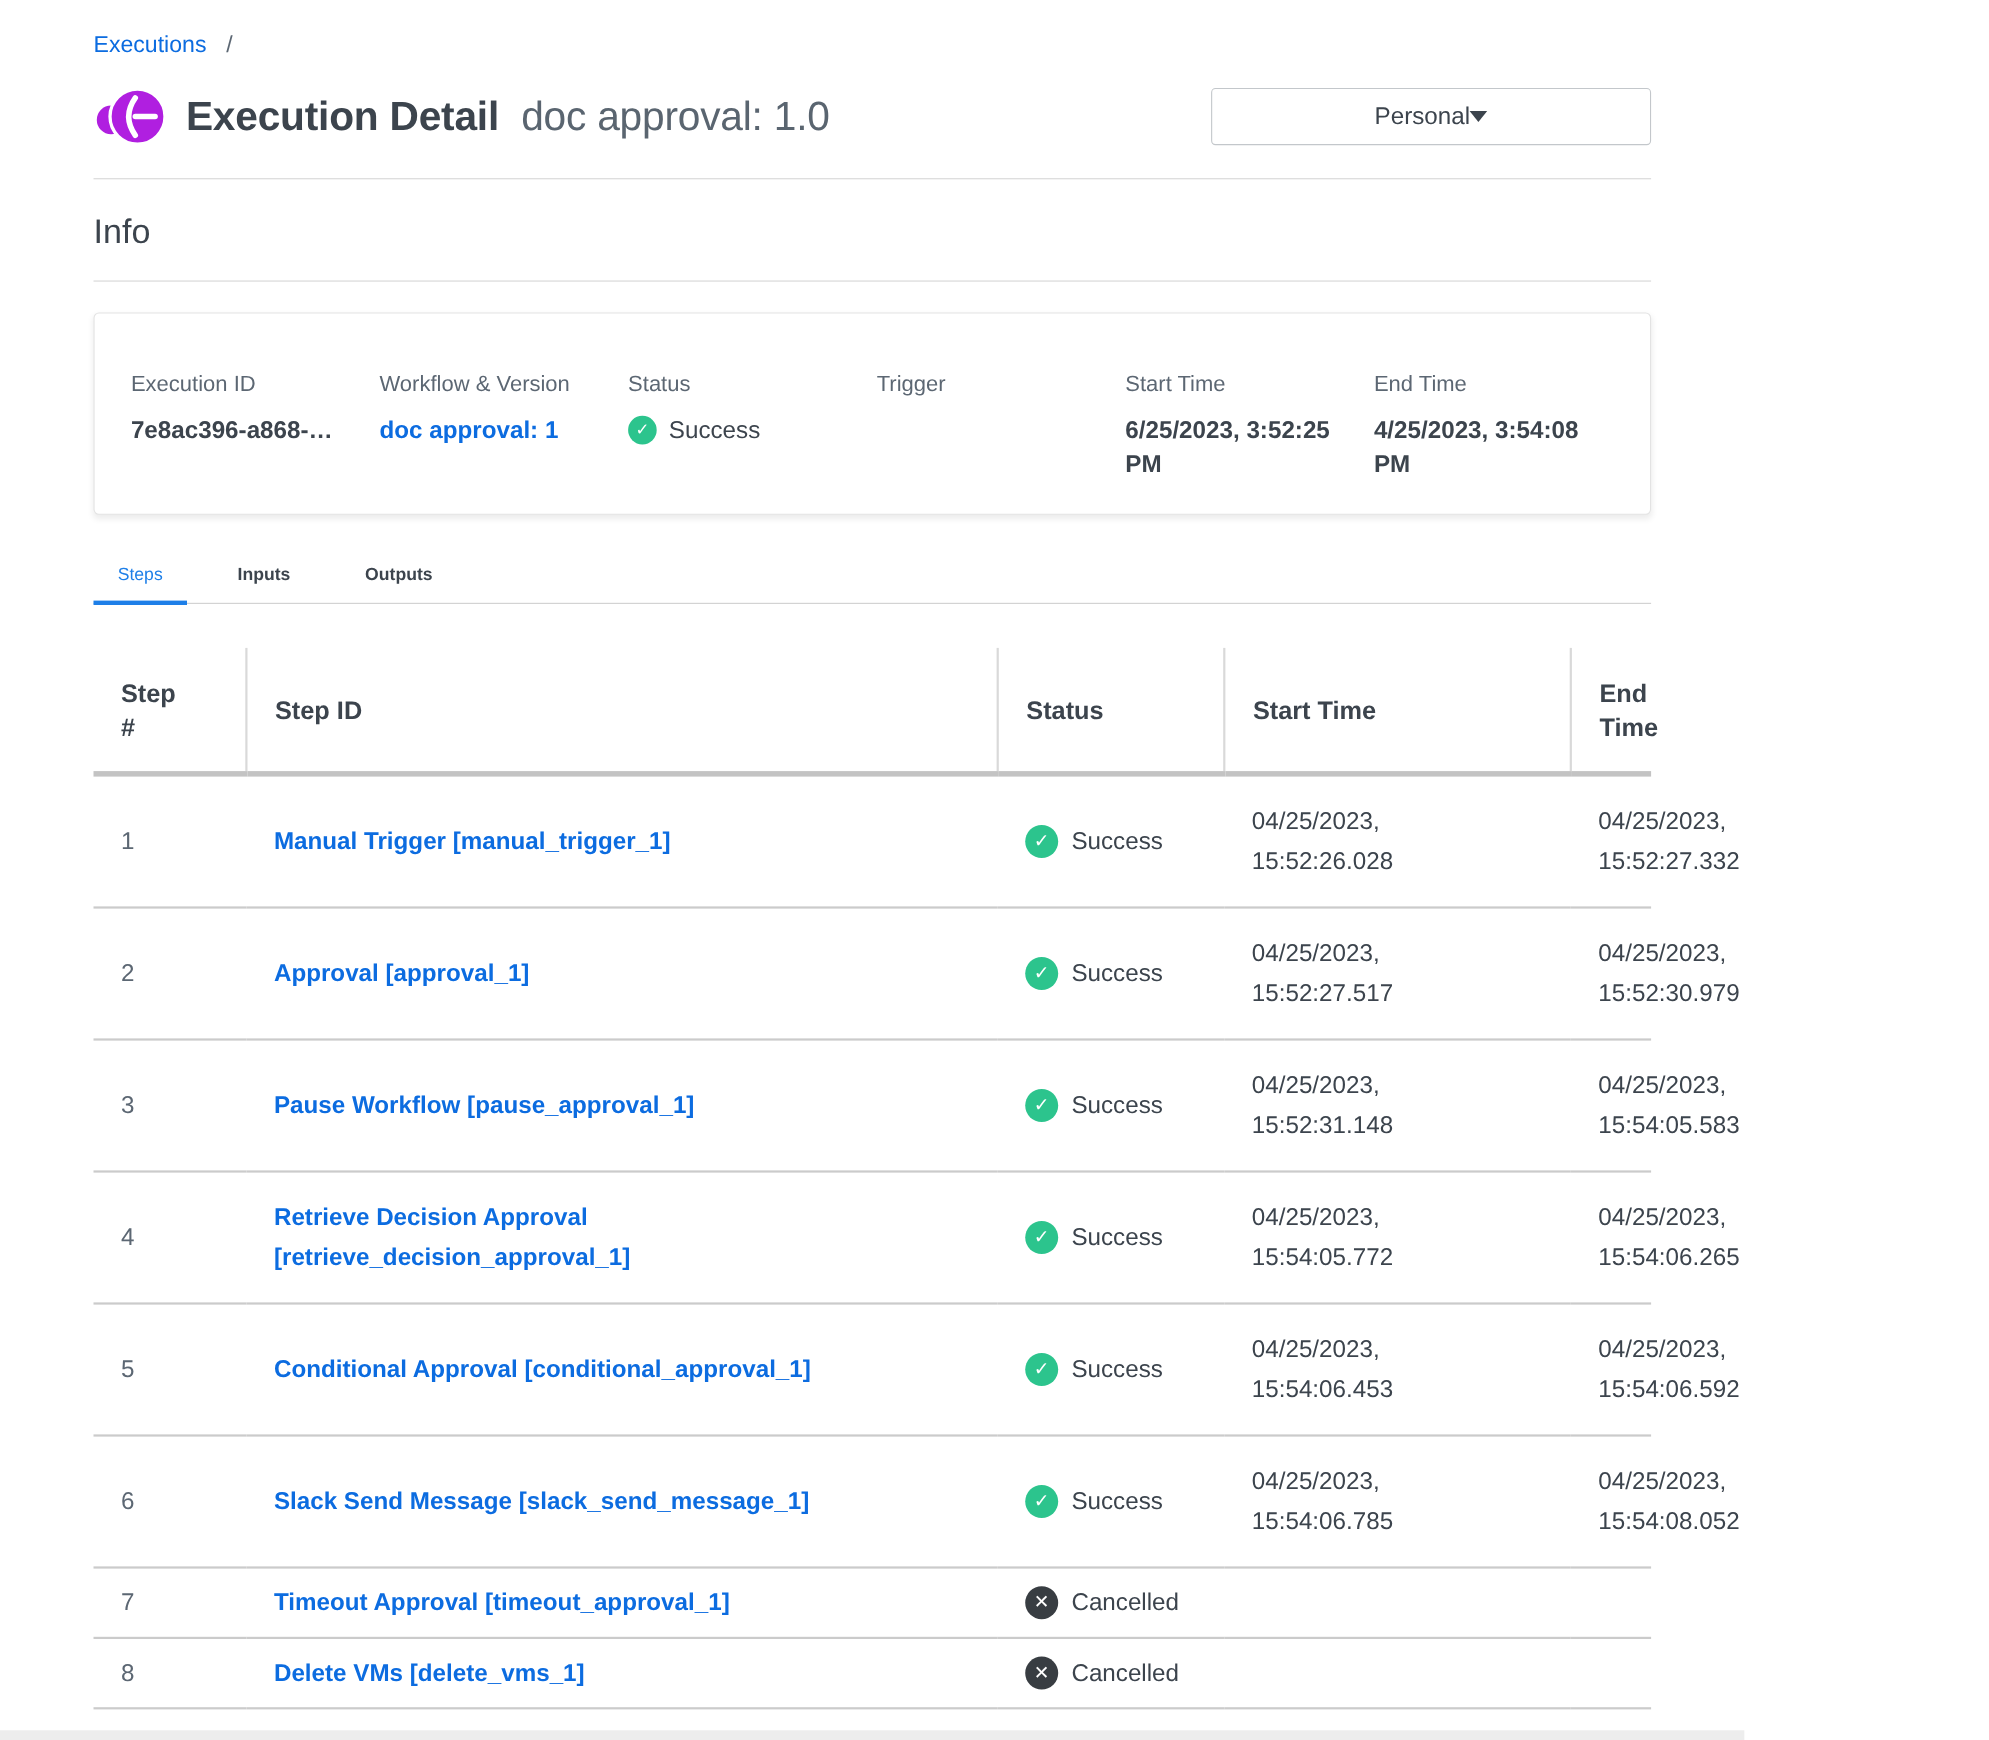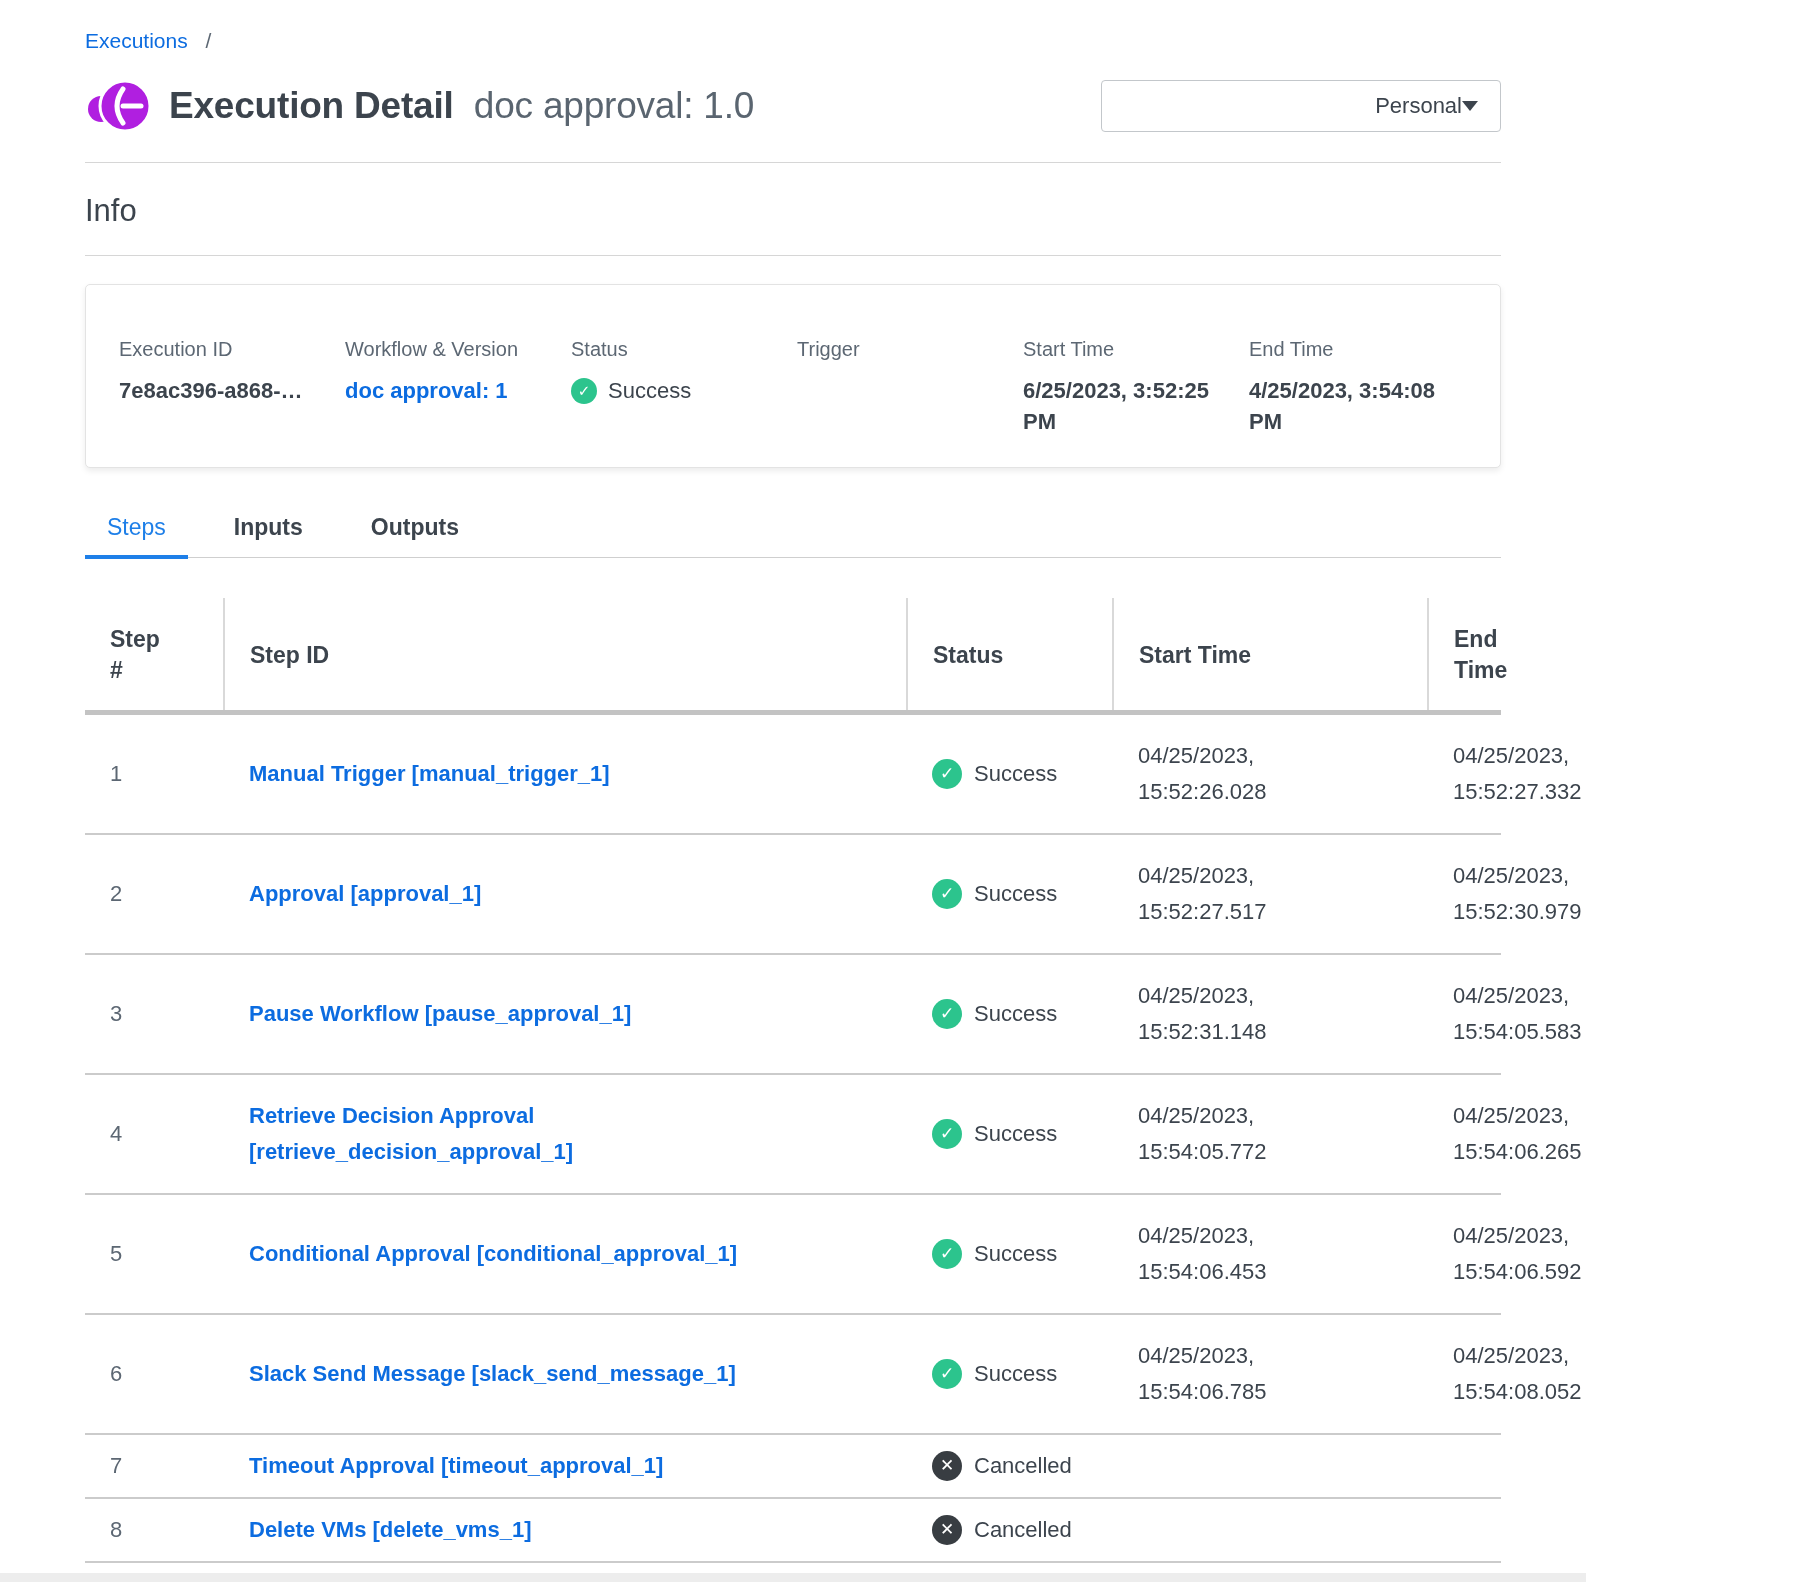--- a/index.html
+++ b/index.html
@@ -29,21 +29,21 @@
 
   
   .title-row { display: flex; align-items: center; margin-top: 18px; height: 68px; }
   .wf-icon { color: var(--brand, #b01fe0); margin-right: 18px; display: inline-flex; flex: none; }
   .title-row h1 { margin: 0; font-size: 37px; font-weight: 600; color: var(--text-dark, #3c444d); letter-spacing: -0.2px; }
   .title-row h1 .t2 { font-weight: 400; color: #5a6570; margin-left: 10px; }
   .scope-select {
     margin-left: auto;
     width: 400px; height: 52px;
     border: 1px solid #c3c7cb; border-radius: 4px;
-    display: flex; align-items: center; justify-content: flex-end;
+    display: flex; align-items: center; justify-content: center;
     padding: 0 22px; font-size: 22px; color: var(--text-dark, #3c444d);
     cursor: pointer; background: #fff;
   }
   .chevron {
     width: 0; height: 0;
     border-left: 8px solid transparent;
     border-right: 8px solid transparent;
     border-top: 10px solid #3c444d;
   }
 
@@ -66,21 +66,21 @@
   .info-field:last-child { flex: 1; }
   .info-label { font-size: 20px; color: var(--text-muted, #5c6773); line-height: 24px; }
   .info-value { margin-top: 14px; font-size: 22px; line-height: 31px; color: var(--text-dark, #3c444d); }
   .info-value.bold { font-weight: 700; }
   .link { color: var(--accent, #0c6ce0); font-weight: 700; text-decoration: none; cursor: pointer; }
   .status-inline { display: flex; align-items: center; gap: 11px; }
 
   
   .tabs { display: flex; margin-top: 36px; border-bottom: 1px solid #cfcfcf; }
   .tab {
-    font-size: 23px; color: var(--text-dark, #3c444d);
+    font-size: 16px; color: var(--text-dark, #3c444d);
     padding: 10px 22px 16px 22px; cursor: pointer; position: relative;
   }
   .tab + .tab { margin-left: 24px; font-weight: bold; }
   .tab.active { color: var(--tab-accent, #1e7fe8); }
   .tab.active::after {
     content: ""; position: absolute; left: 0; right: 0; bottom: -2px;
     height: 4px; background: var(--tab-accent, #1e7fe8);
   }
 
   

